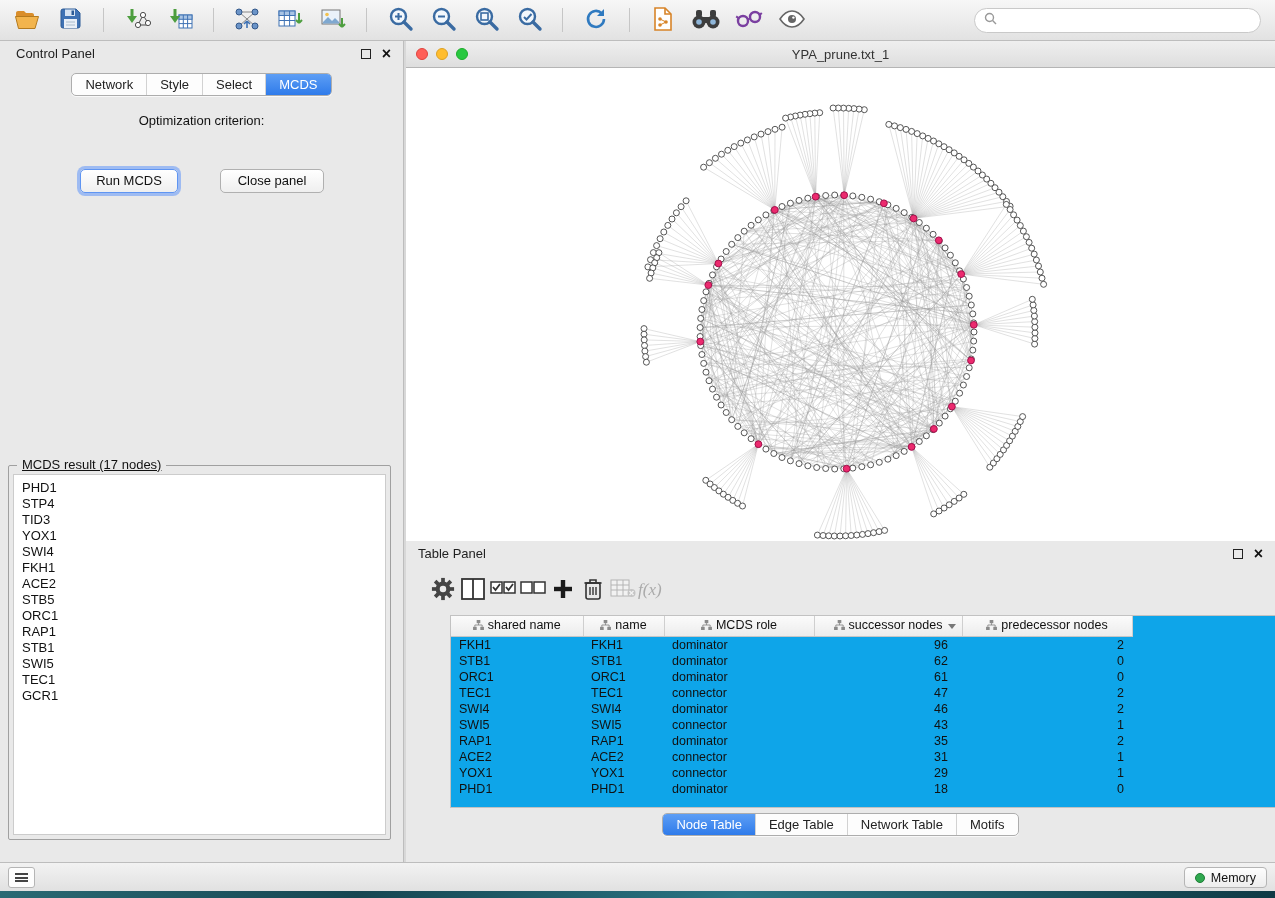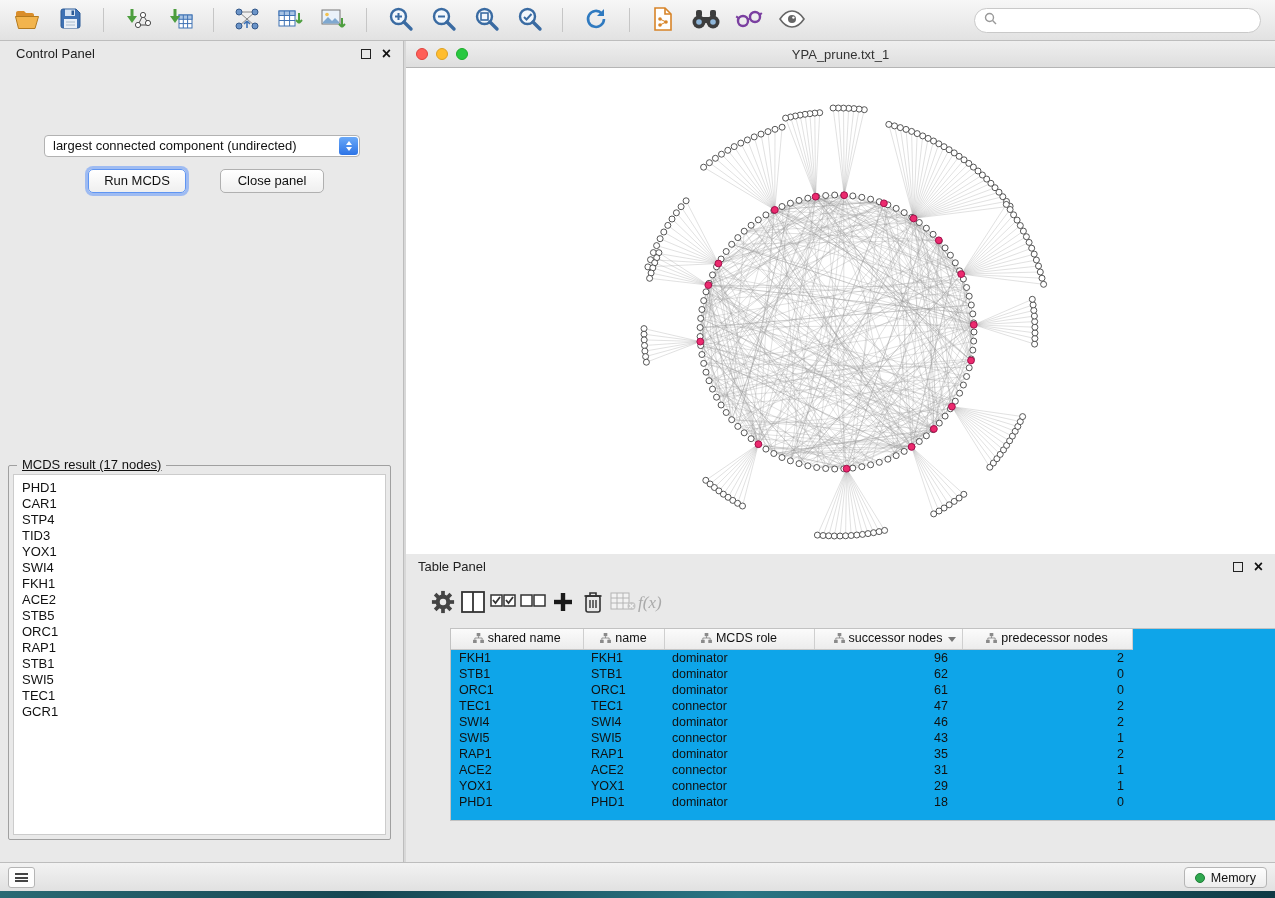--- a/index.html
+++ b/index.html
@@ -55,21 +55,21 @@
   .net-titlebar{position:relative;height:26px;background:linear-gradient(#efefef,#dedede);
     border-bottom:1px solid #b5b5b5;display:flex;align-items:center;justify-content:center;color:#333;}
   .lights{position:absolute;left:10px;top:7px;display:flex;gap:8px;}
   .light{width:12px;height:12px;border-radius:50%;box-sizing:border-box;}
   .light.red{background:#ff5f58;border:1px solid #e0443e;}
   .light.yellow{background:#ffbd2e;border:1px solid #dea123;}
   .light.green{background:#28c840;border:1px solid #1dad2b;}
   .net-canvas{display:block;}
 
   
-  .table-panel{position:absolute;left:406px;top:554px;width:869px;height:299px;background:#e9e9e9;box-sizing:border-box;}
+  .table-panel{position:absolute;left:406px;top:541px;width:869px;height:299px;background:#e9e9e9;box-sizing:border-box;}
   .tp-toolbar{position:absolute;left:0;top:26px;width:100%;height:46px;display:flex;align-items:center;padding-left:22px;box-sizing:border-box;}
   .tp-btn{display:flex;align-items:center;justify-content:center;width:30px;height:30px;}
   .fx{font-family:"Liberation Serif",serif;font-style:italic;font-size:17px;color:#aaa;}
   .tbl-box{position:absolute;left:12px;top:74px;width:848px;height:193px;background:#0ea5e9;border:1px solid #c2c2c2;box-sizing:border-box;overflow:hidden;margin-left:32px;}
   table.ntable{border-collapse:collapse;table-layout:fixed;width:681px;font-size:12.5px;}
   .ntable th{height:20px;box-sizing:border-box;font-weight:normal;background:linear-gradient(#fbfbfb,#ececec);
     border-right:1px solid #cfcfcf;border-bottom:1px solid #c6c6c6;position:relative;white-space:nowrap;overflow:hidden;}
   .ntable th .hlabel{margin-left:4px;}
   .ntable th .hicon{vertical-align:-1px;}
   .sortchev{position:absolute;right:6px;top:8px;width:0;height:0;border:4px solid transparent;border-top:5px solid #777;border-bottom:none;}
@@ -244,34 +244,35 @@
   </div>
 
   <div class="control-panel">
     <div class="panel-header">
       <span>Control Panel</span>
       <span class="winbtns">
         <span class="float-ic"></span>
         <span class="close-ic">×</span>
       </span>
     </div>
-    <div class="popup">
-      <span>largest connected component (undirected)</span>
-      <span class="popup-chev">
-          <span class="t-up"></span>
-          <span class="t-dn"></span>
+    <div class="cp-tabrow">
+      <span class="seg-group">
+          <span class="seg">Network</span>
+          <span class="seg">Style</span>
+          <span class="seg">Select</span>
+          <span class="seg active">MCDS</span>
         </span>
     </div>
-    <div class="btn focusring" style="left:88px;min-width:98px;">Run MCDS</div>
+    <div class="opt-label">Optimization criterion:</div>
+    <div class="btn focusring" style="left:80px;min-width:98px;">Run MCDS</div>
     <div class="btn" style="left:220px;min-width:104px;">Close panel</div>
     <div class="groupbox">
       <span class="gtitle">MCDS result (17 nodes)</span>
       <div class="mcds-list">
           <div class="mcds-item">PHD1</div>
-          <div class="mcds-item">CAR1</div>
           <div class="mcds-item">STP4</div>
           <div class="mcds-item">TID3</div>
           <div class="mcds-item">YOX1</div>
           <div class="mcds-item">SWI4</div>
           <div class="mcds-item">FKH1</div>
           <div class="mcds-item">ACE2</div>
           <div class="mcds-item">STB5</div>
           <div class="mcds-item">ORC1</div>
           <div class="mcds-item">RAP1</div>
           <div class="mcds-item">STB1</div>
@@ -731,20 +732,28 @@
               <td class="col2">dominator</td>
               <td class="col3">18</td>
               <td class="col4">0</td>
             </tr>
           </tbody>
       </table>
       <div class="vscroll">
         <div class="vthumb"></div>
       </div>
     </div>
+    <div class="tp-tabrow">
+      <span class="seg-group">
+          <span class="seg active">Node Table</span>
+          <span class="seg">Edge Table</span>
+          <span class="seg">Network Table</span>
+          <span class="seg">Motifs</span>
+        </span>
+    </div>
   </div>
 
   <div class="statusbar">
     <div class="sb-left">
       <span>
         <span class="listline" style="display:block;"></span>
         <span class="listline" style="display:block;"></span>
         <span class="listline" style="display:block;"></span>
       </span>
     </div>

